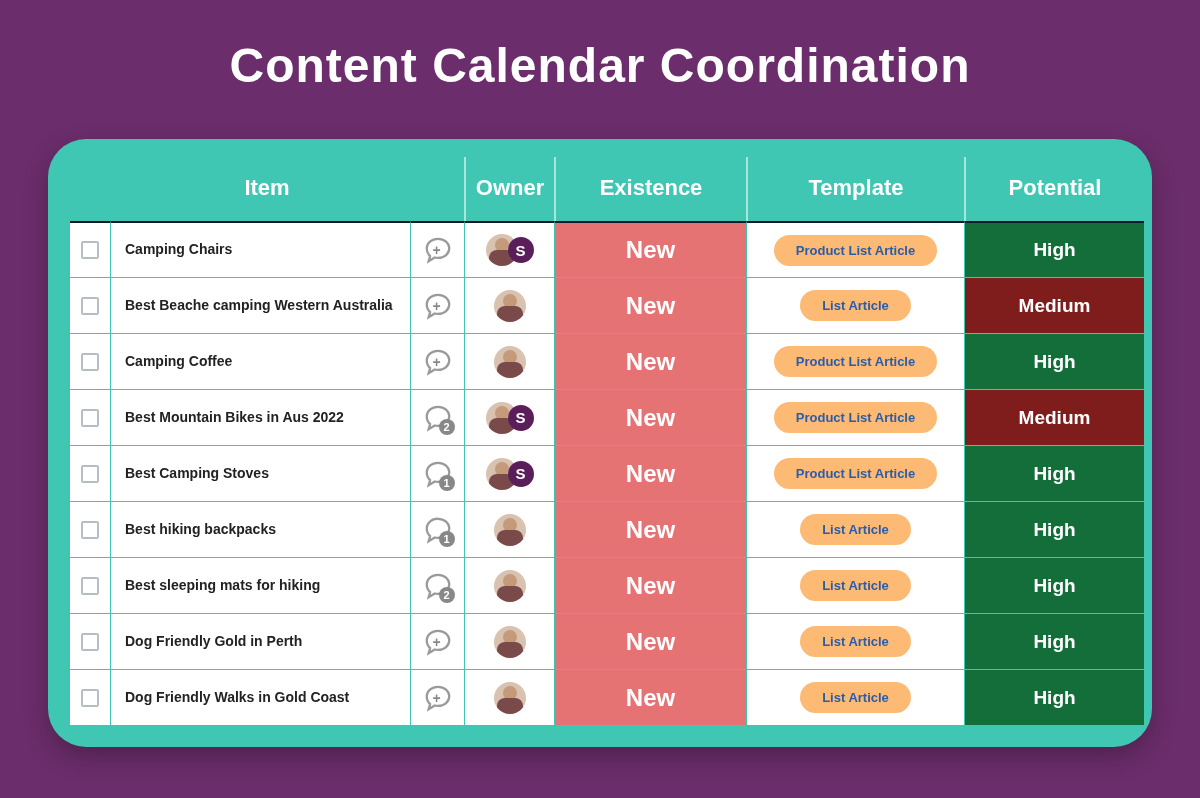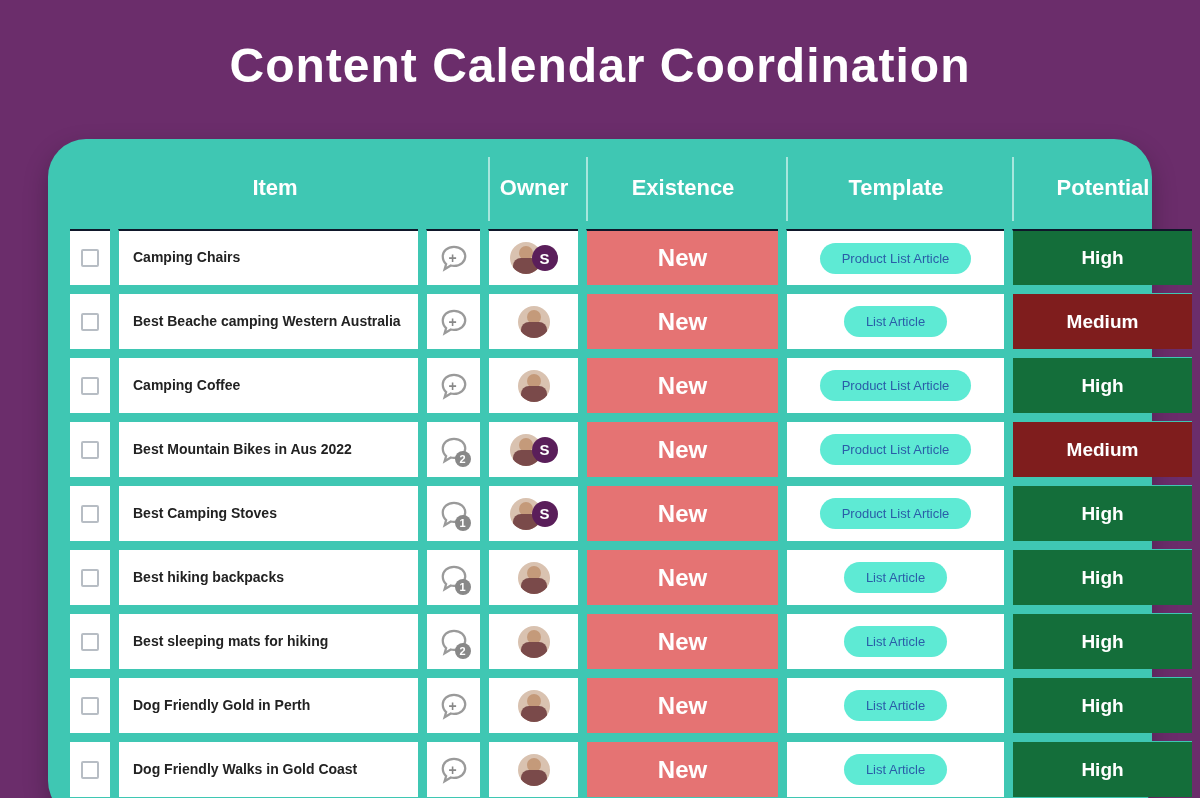--- a/index.html
+++ b/index.html
@@ -21,21 +21,21 @@
   .panel {
     background: #3fc7b3;
     margin: 0 48px;
     border-radius: 38px;
     padding: 18px 22px 22px;
     box-shadow: 0 10px 25px rgba(0,0,0,.25);
   }
   .grid {
     display: grid;
     grid-template-columns: 40px 300px 54px 90px 192px 218px 180px;
-    gap: 8px;
+    gap: 0;
   }
   .hdr {
     color: #fff;
     font-size: 22px;
     font-weight: 600;
     text-align: center;
     padding: 18px 4px 20px;
     border-left: 2px solid rgba(255,255,255,.55);
   }
   .hdr:first-child { border-left: none; }
@@ -85,21 +85,21 @@
   .owner-wrap { position:relative; display:flex; align-items:center; }
   .owner-badge {
     width:26px; height:26px; border-radius:50%; background:#5a1e5a; color:#fff;
     font-size:15px; font-weight:700; display:flex; align-items:center; justify-content:center;
     margin-left:-10px; z-index:2;
   }
   .cell-exist { justify-content:center; color:#fff; font-weight:700; font-size:24px; }
   .exist-new { background:#e57373; }
   .cell-template { background:#fff; justify-content:center; }
   .pill {
-    background:#5eead4; color:#2a5da8; font-weight:400; font-size:13px;
+    background:#fdba74; color:#2a5da8; font-weight:700; font-size:13px;
     padding:8px 22px; border-radius:999px; white-space:nowrap;
   }
   .cell-potential { justify-content:center; color:#fff; font-weight:700; font-size:19px; }
   .pot-high { background:#146e3a; }
   .pot-medium { background:#7f1d1d; }
   .row { display: contents; }
 </style>
 </head>
 <body>
 

